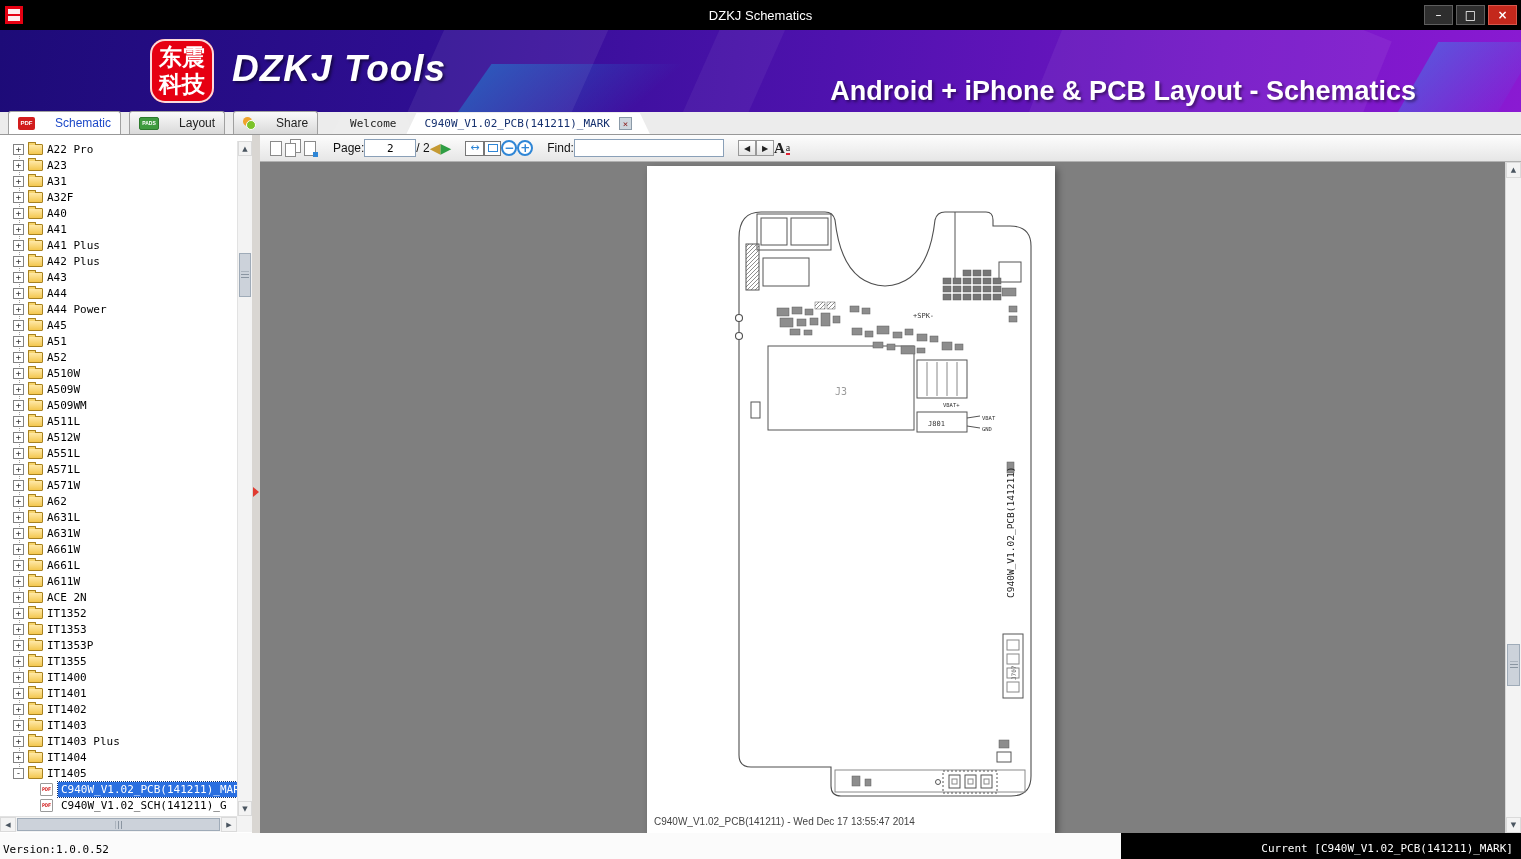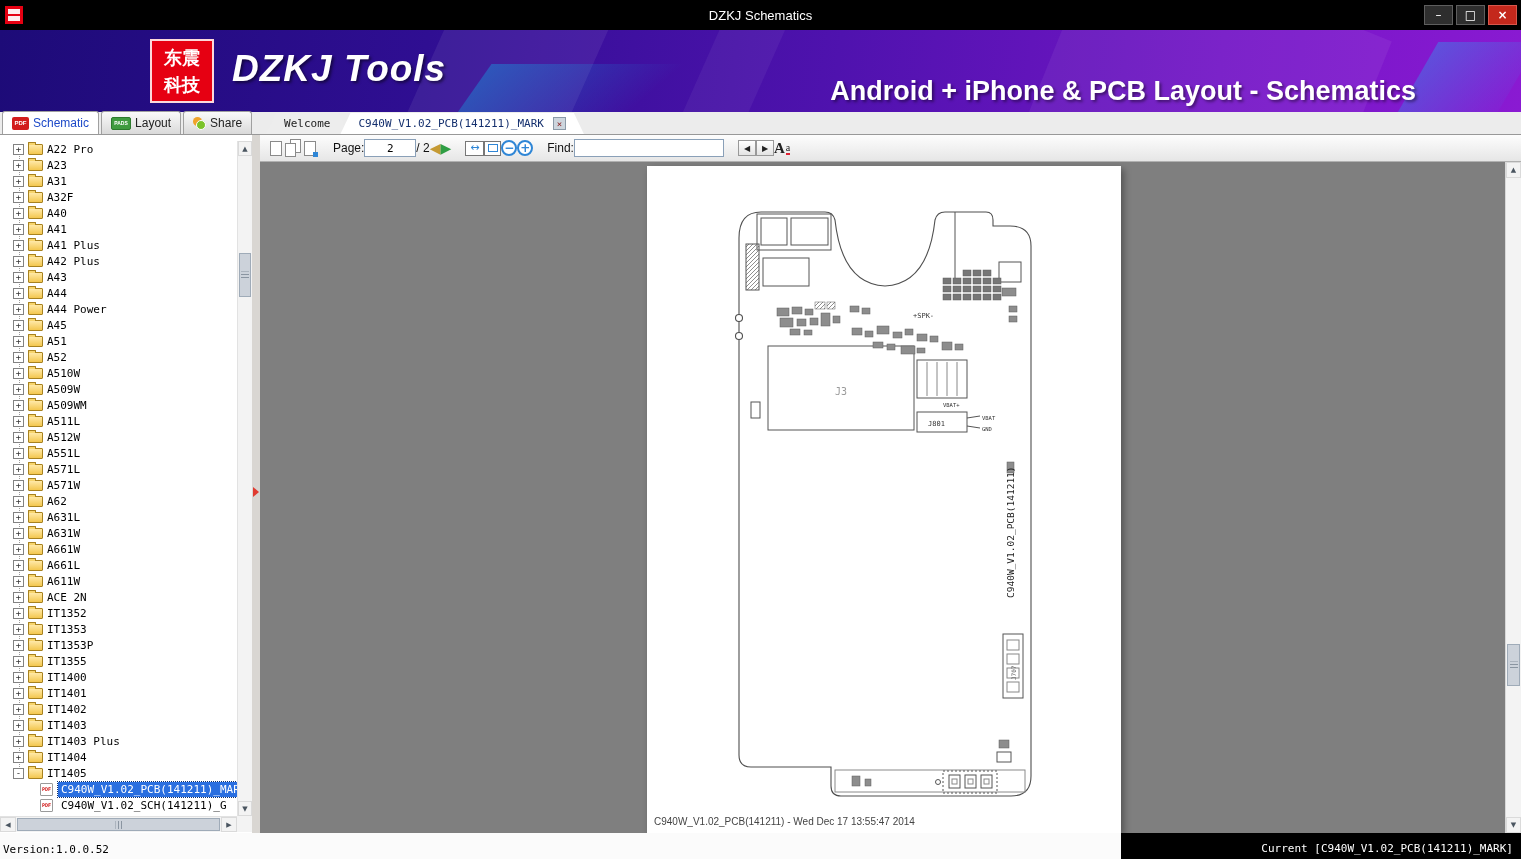--- a/index.html
+++ b/index.html
@@ -20,33 +20,33 @@
   
   .banner{position:absolute;top:30px;left:0;width:100%;height:82px;overflow:hidden;
           background:linear-gradient(97deg,#1d0b78 0%,#2f0e92 28%,#4f12ae 55%,#7316c6 80%,#8a1ad2 100%);}
   .streak{position:absolute;}
   .s1{left:430px;top:-45px;width:150px;height:185px;background:rgba(255,255,255,.07);transform:rotate(24deg);}
   .s2{left:460px;top:34px;width:280px;height:90px;background:linear-gradient(115deg,rgba(0,214,255,.30),rgba(0,214,255,0) 60%);transform:skewX(-35deg);}
   .s3{left:1050px;top:-55px;width:310px;height:230px;background:rgba(255,255,255,.06);transform:rotate(22deg);}
   .s4{left:1408px;top:12px;width:100px;height:105px;background:linear-gradient(115deg,rgba(0,224,255,.28),rgba(0,224,255,0));transform:skewX(-30deg);}
   .s5{left:700px;top:-30px;width:60px;height:160px;background:rgba(255,255,255,.05);transform:rotate(24deg);}
   .logo{position:absolute;left:150px;top:9px;width:64px;height:64px;background:#e60012;color:#fff;font-weight:bold;
-        display:flex;flex-direction:column;align-items:center;justify-content:center;font-size:18px;line-height:27px;
-        font-family:"DejaVu Sans",sans-serif;box-shadow:inset 0 0 0 2px rgba(255,255,255,.85);}
+        display:flex;flex-direction:column;align-items:center;justify-content:center;font-size:23px;line-height:27px;
+        font-family:"DejaVu Sans",sans-serif;box-shadow:inset 0 0 0 2px rgba(255,255,255,.85);border-radius:15px;}
   .app-title{position:absolute;left:232px;top:18px;color:#fff;font-size:37px;font-weight:bold;letter-spacing:1px;
              text-shadow:2px 2px 3px rgba(0,0,0,.5);font-style:italic;}
   .banner-sub{position:absolute;right:105px;top:46px;color:#fff;font-size:27px;font-weight:600;
               text-shadow:2px 2px 3px rgba(0,0,0,.45);}
 
   
   .tabbar{position:absolute;top:112px;left:0;width:100%;height:23px;background:#ececec;
           border-bottom:1px solid #989898;display:flex;align-items:flex-end;box-sizing:border-box;}
-  .main-tab{display:flex;align-items:center;gap:4px;height:22px;padding:0 9px;
+  .main-tab{display:flex;align-items:center;gap:20px;height:22px;padding:0 9px;
             background:linear-gradient(#fafafa,#d9d9d9);border:1px solid #a0a0a0;border-bottom:none;
-            border-radius:3px 3px 0 0;margin-left:2px;font-size:12px;color:#222;cursor:default;}
+            border-radius:3px 3px 0 0;margin-left:8px;font-size:12px;color:#222;cursor:default;}
   .main-tab.active{background:#fff;}
   .main-tab.active .main-tab-label{color:#1d49c8;}
   .ic-pdf{display:inline-flex;align-items:center;justify-content:center;width:17px;height:13px;background:#d21d1d;
           color:#fff;font-size:6px;font-weight:bold;border-radius:2px;flex:none;}
   .ic-pads{display:inline-flex;align-items:center;justify-content:center;width:20px;height:13px;background:#3f9b3f;
            color:#fff;font-size:5px;font-weight:bold;border-radius:2px;border:1px solid #2c7a2c;box-sizing:border-box;flex:none;}
   .ic-share{width:13px;height:13px;position:relative;flex:none;}
   .ic-share::before{content:"";position:absolute;left:0;top:0;width:9px;height:9px;border-radius:50%;background:#f0a32a;}
   .ic-share::after{content:"";position:absolute;right:0;bottom:0;width:8px;height:8px;border-radius:50%;background:#7cc32a;border:1px solid #fff;}
   .doc-tabs{display:flex;align-items:flex-end;margin-left:14px;height:23px;margin-top:32px;}
@@ -127,21 +127,21 @@
         line-height:11px;display:inline-flex;align-items:center;justify-content:center;box-sizing:border-box;
         background:#fff;font-family:"DejaVu Sans",sans-serif;cursor:default;}
   .findnav{width:18px;height:16px;border:1px solid #999;background:linear-gradient(#fff,#e3e3e3);display:inline-flex;
            align-items:center;justify-content:center;font-size:8px;color:#222;box-sizing:border-box;
            font-family:"DejaVu Sans",sans-serif;cursor:default;}
   .matchcase{display:inline-flex;align-items:flex-start;font-family:"Liberation Serif",serif;cursor:default;}
   .mc-A{font-size:15px;font-weight:bold;color:#222;line-height:15px;}
   .mc-a{font-size:10px;color:#222;line-height:11px;border-bottom:2px solid #d23;margin-left:1px;margin-top:1px;}
 
   .viewer{position:absolute;left:0;top:27px;width:1245px;height:671px;background:#7f7f7f;overflow:hidden;}
-  .page{position:absolute;left:387px;top:4px;width:474px;height:667px;background:#fff;
+  .page{position:absolute;left:387px;top:4px;width:408px;height:667px;background:#fff;
         box-shadow:3px 3px 7px rgba(0,0,0,.35);}
   .pcb{position:absolute;left:0;top:0;width:474px;height:667px;}
   .page-footer{position:absolute;left:7px;bottom:6px;font-family:Liberation Sans, sans-serif;font-size:10px;color:#444;}
   .viewer-vscroll{right:0;top:27px;width:16px;height:671px;border-left:1px solid #d8d8d8;}
   .viewer-vscroll .up{left:0;top:0;width:100%;height:16px;}
   .viewer-vscroll .down{left:0;bottom:0;width:100%;height:16px;}
   .viewer-vscroll .thumb{left:1px;right:1px;top:482px;height:42px;}
 
   
   .statusbar{position:absolute;left:0;top:833px;width:100%;height:26px;background:#fbfbfb;}

